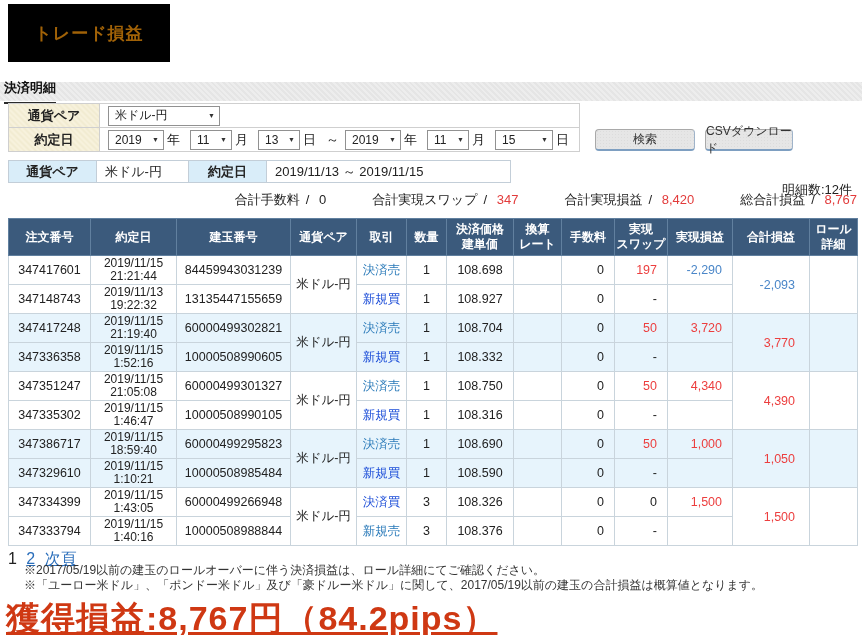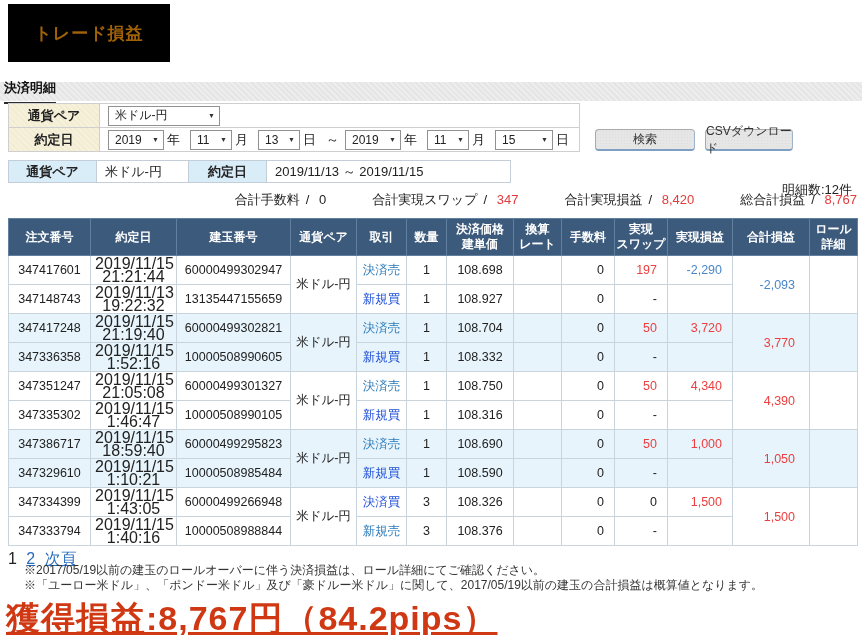--- a/index.html
+++ b/index.html
@@ -61,21 +61,21 @@
           table-layout:fixed; border:1px solid #a8b4be; }
   .grid th { background:#3b5a7c; color:#fff; font-size:12px; font-weight:bold;
              border:1px solid #61809f; padding:3px 1px; white-space:pre-line; line-height:15px;
              text-align:center; vertical-align:middle; }
   .grid td { border:1px solid #c9d4dc; height:28px; font-size:12.5px; background:#fff;
              vertical-align:middle; padding:1px 4px; }
   .grid tr.shade td { background:#e7f4fc; }
   .al-c { text-align:center; }
   .al-r { text-align:right; padding-right:10px !important; }
   td.total { padding-right:14px !important; }
-  td.date { line-height:13px; font-size:16px; }
+  td.date { line-height:13px; font-size:12px; }
   .trade.sell { color:#2a7ab9; }
   .trade.buy  { color:#1d4ed8; }
   .pos { color:#ec3e3e; }
   .neg { color:#4a86c8; }
 
   
   .pagination { position:absolute; left:8px; top:549px; font-size:16px; color:#222; }
   .pagination a { color:#2a6ebb; text-decoration:underline; margin-right:5px; cursor:pointer; }
   .pagination .cur { margin-right:5px; }
   .notes { position:absolute; left:24px; top:563px; font-size:12px; color:#333; line-height:14.5px; }
@@ -218,21 +218,21 @@
 詳細</th>
     </tr>
   </thead>
   <tbody>
       <tr>
         <td class="al-c">347417601</td>
         <td class="al-c date">
           <div>2019/11/15</div>
           <div>21:21:44</div>
         </td>
-        <td class="al-c">60000499302947</td>
+        <td class="al-c">84459943031239</td>
         <td class="al-c" rowspan="2">米ドル-円</td>
         <td class="al-c trade sell">決済売</td>
         <td class="al-c">1</td>
         <td class="al-c">108.698</td>
         <td></td>
         <td class="al-r">0</td>
         <td class="al-r pos">197</td>
         <td class="al-r neg">-2,290</td>
         <td class="al-r total neg" rowspan="2">-2,093</td>
         <td rowspan="2"></td>

